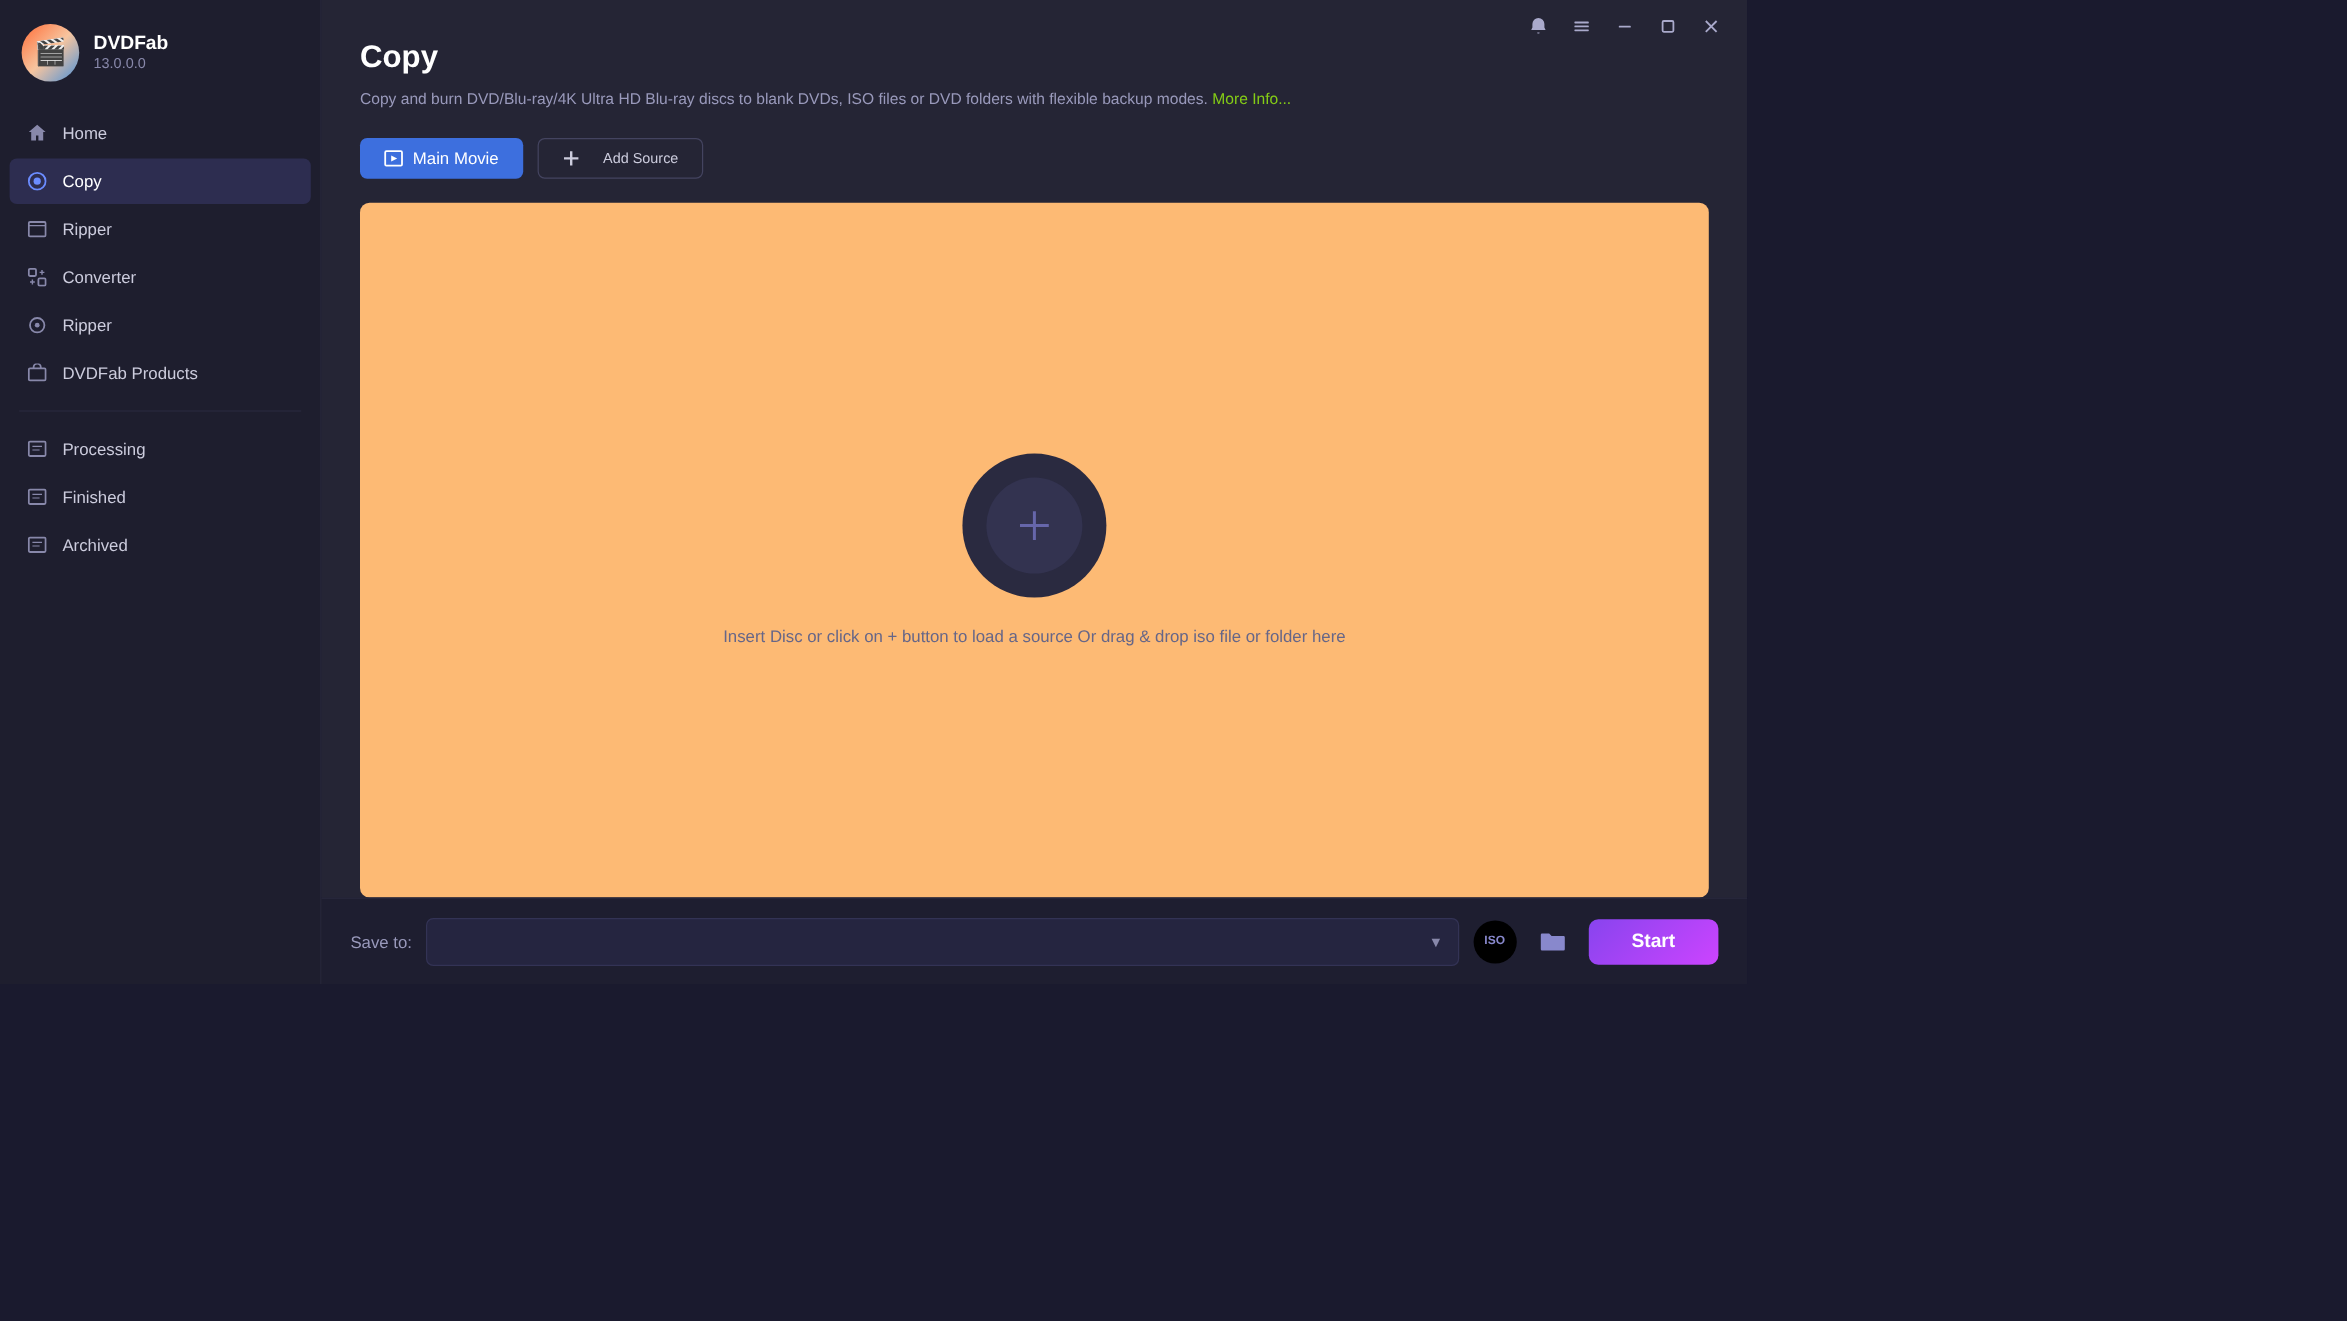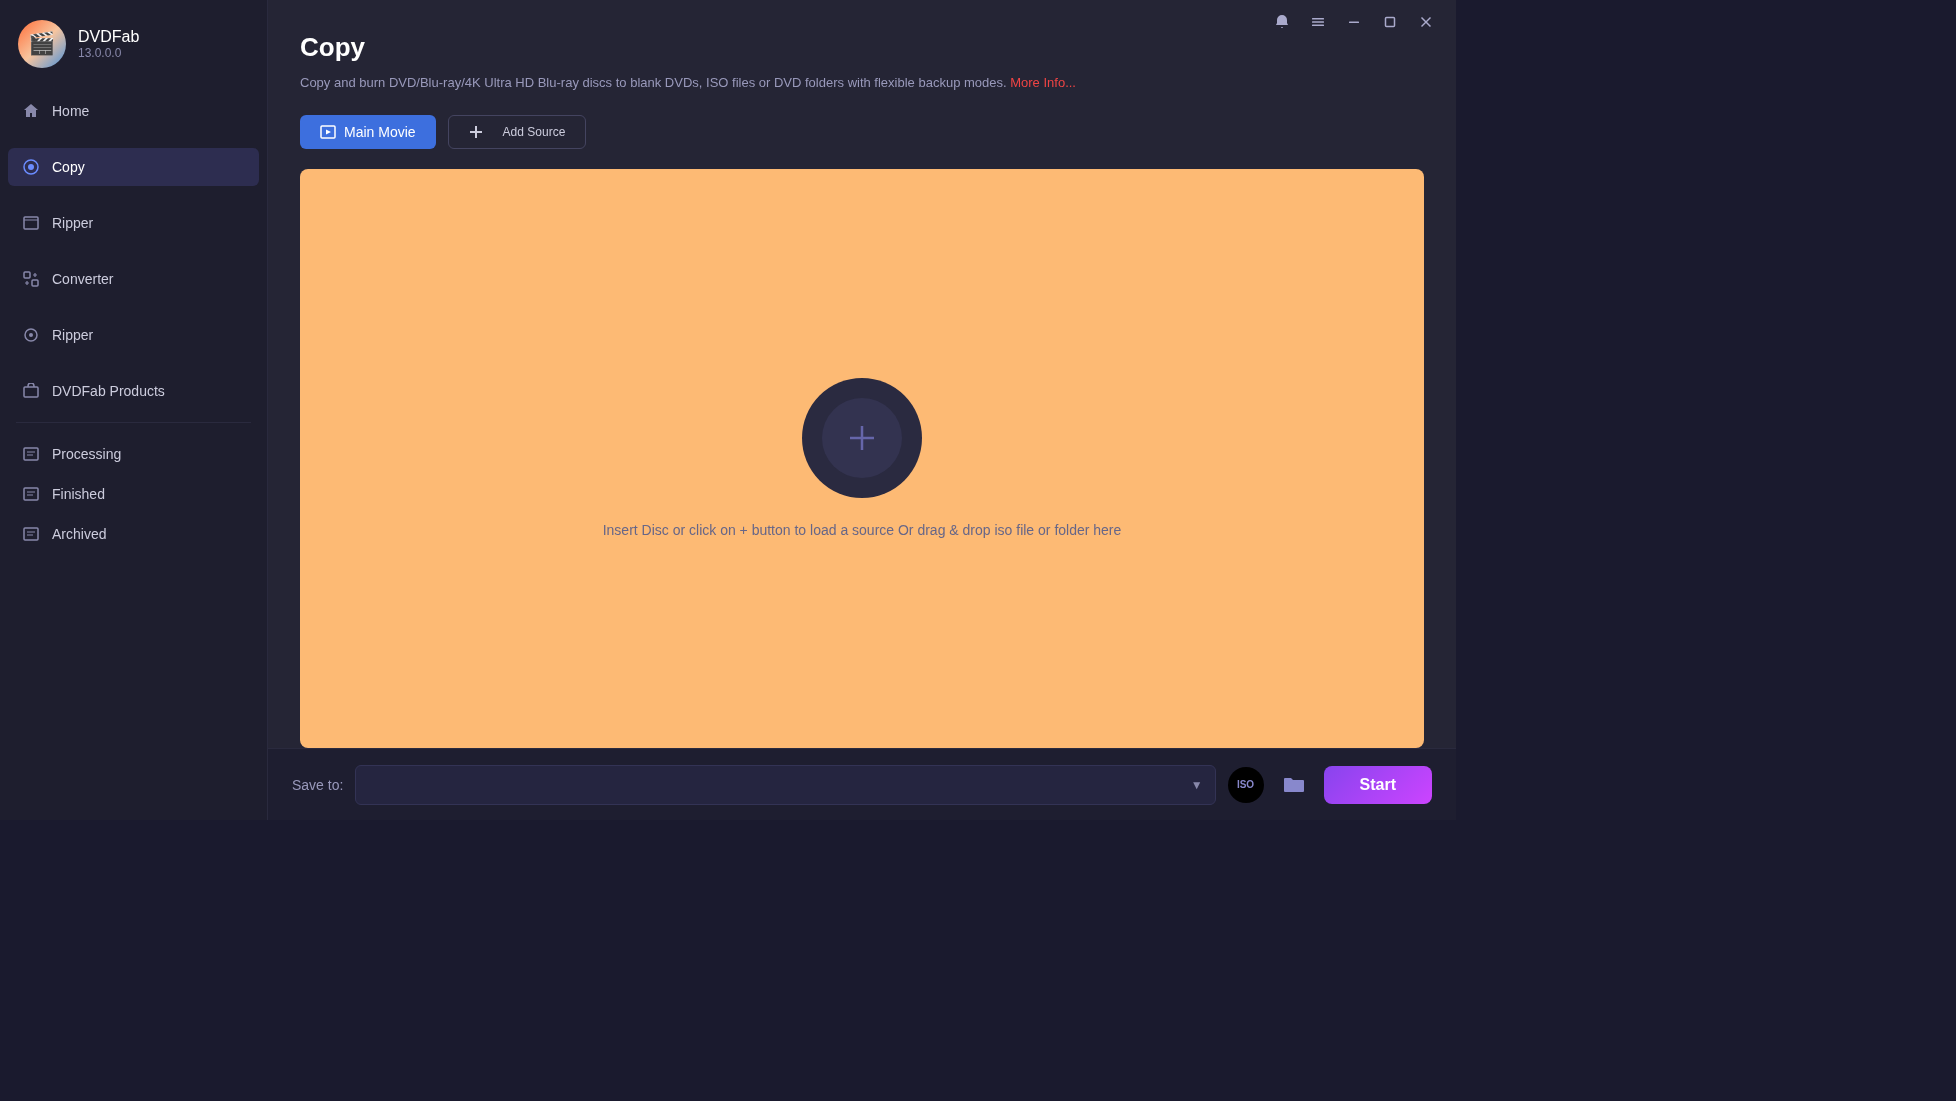--- a/index.html
+++ b/index.html
@@ -44,33 +44,33 @@
     }
 
     .logo-text {
       display: flex;
       flex-direction: column;
     }
 
     .logo-name {
       color: #ffffff;
       font-size: 16px;
-      font-weight: 400;
+      font-weight: 700;
     }
 
     .logo-version {
       color: #8888aa;
       font-size: 12px;
     }
 
     .sidebar-nav {
       display: flex;
       flex-direction: column;
       padding: 0 8px;
-      gap: 18px;
+      gap: 2px;
     }
 
     .sidebar-item {
       display: flex;
       align-items: center;
       gap: 12px;
       padding: 10px 14px;
       border-radius: 6px;
       cursor: pointer;
       color: #ccccdd;
@@ -159,21 +159,21 @@
     }
 
     .page-description {
       color: #9999bb;
       font-size: 13px;
       margin-bottom: 22px;
       line-height: 1.5;
     }
 
     .more-info-link {
-      color: #ef4444;
+      color: #84cc16;
       text-decoration: none;
       cursor: pointer;
     }
 
     .action-bar {
       display: flex;
       gap: 12px;
       margin-bottom: 20px;
     }
 

